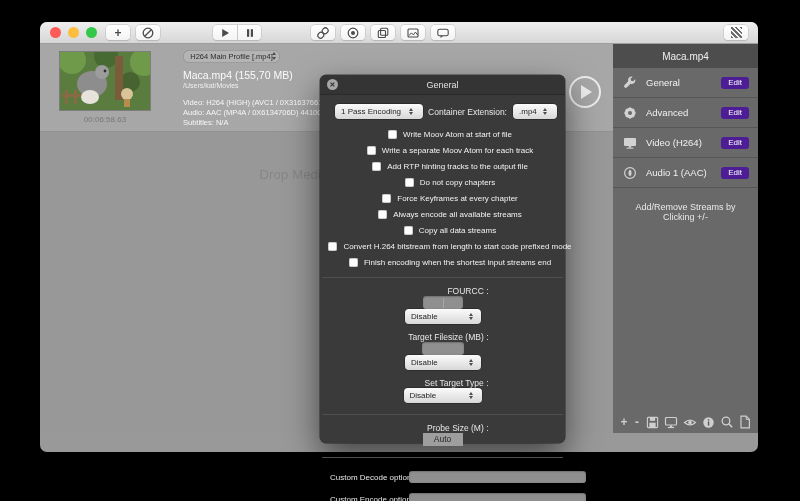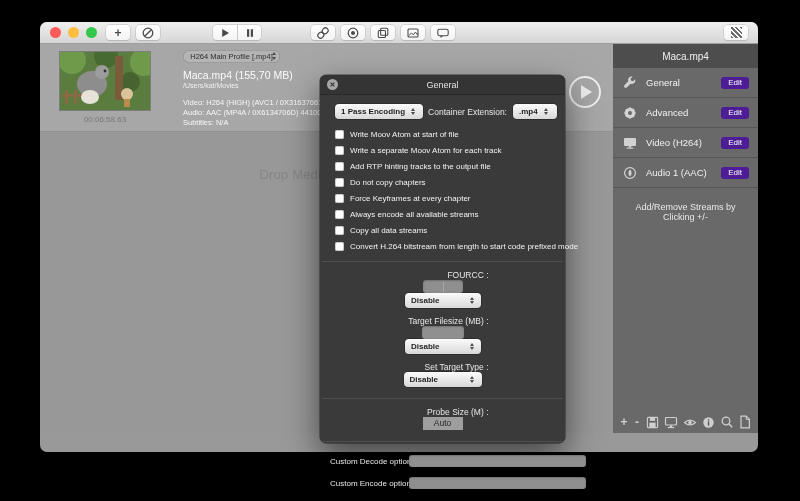--- a/index.html
+++ b/index.html
@@ -87,29 +87,29 @@
            border-radius:6px 6px 0 0; display:flex; align-items:center; justify-content:center;
            font-size:9px; color:#e2e2e2; }
   .pclose { position:absolute; left:7px; top:4px; width:11px; height:11px; border-radius:50%;
             background:#a6a6a6; color:#2e2e2e; font-size:7px; font-weight:bold;
             display:flex; align-items:center; justify-content:center; border:none; line-height:1; }
 
   .prow1 { display:flex; align-items:center; margin:9px 8px 0 15px; }
   .psel { display:flex; align-items:center; height:15px; background:linear-gradient(#fbfbfb,#d8d8d8);
           border-radius:4px; box-shadow:0 0 0 0.5px rgba(0,0,0,.45); padding:0 3px 0 6px;
           font-size:8px; color:#1f1f1f; }
-  .psel span { flex:1; white-space:nowrap;font-weight:bold; }
+  .psel span { flex:1; white-space:nowrap; }
   .psel.enc { width:88px; }
   .psel.ext { width:44px; }
   .psel.dis { width:76px; }
   .psel.tgt { width:78px; }
   .extlabel { margin-left:auto; margin-right:6px; font-size:8.5px; color:#e8e8e8; }
 
   .cblist { margin-top:7px; }
-  .cbrow { display:flex; align-items:center; height:16px; margin-left:15px; }
+  .cbrow { display:flex; align-items:center; height:16px; margin-left:15px;justify-content:center; }
   .cb { width:9px; height:9px; background:#fdfdfd; border-radius:2px;
         box-shadow:inset 0 0 0 0.5px #9a9a9a; flex:none; }
   .cbrow label { margin-left:6px; font-size:8px; color:#f2f2f2; white-space:nowrap; }
 
   .pdiv { height:1px; background:#4f4f4f; margin:7px 2px 0; }
 
   .frow { display:flex; align-items:center; margin:8px 8px 0 0;flex-direction:column; }
   .plabel { width:100px; text-align:right; font-size:8.5px; color:#e8e8e8; white-space:nowrap; flex:none; }
   .gfield { background:#8f8f8f; border:none; border-radius:3px; height:13px;
             box-shadow:inset 0 0.5px 1.5px rgba(0,0,0,.35); }
@@ -387,20 +387,24 @@
       <label>Always encode all available streams</label>
     </div>
     <div class="cbrow">
       <span class="cb"></span>
       <label>Copy all data streams</label>
     </div>
     <div class="cbrow">
       <span class="cb"></span>
       <label>Convert H.264 bitstream from length to start code prefixed mode</label>
     </div>
+    <div class="cbrow">
+      <span class="cb"></span>
+      <label>Finish encoding when the shortest input streams end</label>
+    </div>
   </div>
 
   <div class="pdiv"></div>
 
   <div class="frow">
     <span class="plabel">FOURCC :</span>
     <span class="gfield small">
         <i></i>
       </span>
     <div class="psel dis">

